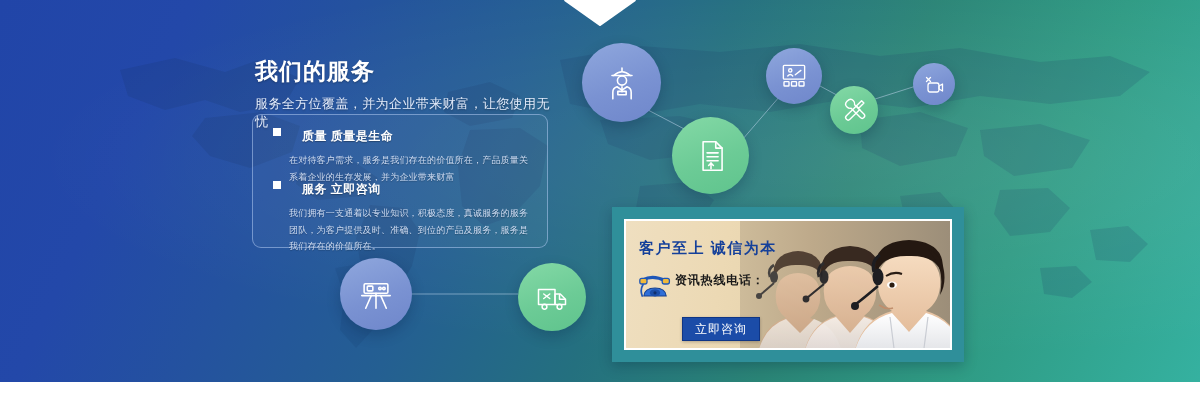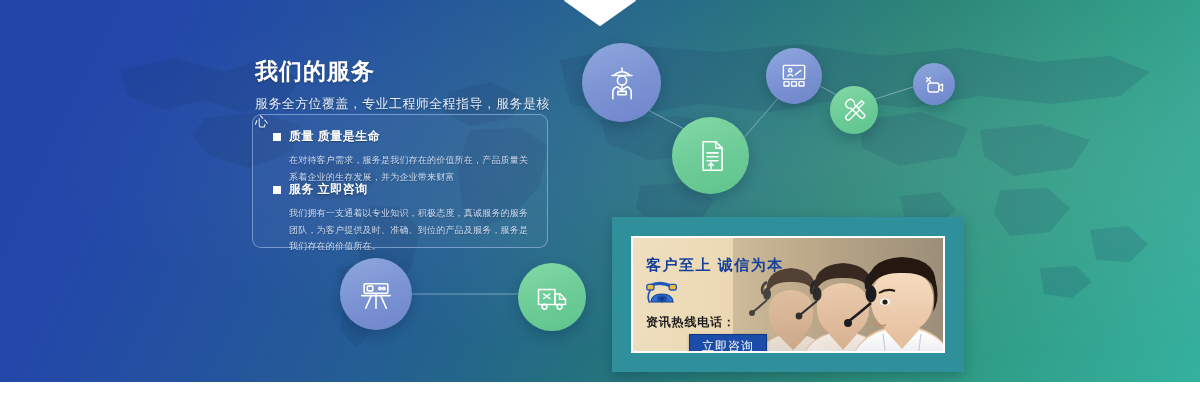--- a/index.html
+++ b/index.html
@@ -44,21 +44,21 @@
   }
 
   .featurebox {
     position:absolute; left:252px; top:114px; width:296px; height:134px;
     border:1px solid rgba(175,200,240,.55); border-radius:9px;
     background:rgba(255,255,255,.035);
   }
   .feature { position:absolute; left:20px; width:256px; }
   .feature.f1 { top:13px; }
   .feature.f2 { top:66px; }
-  .f-title { display:flex; align-items:center; gap:8px; }
+  .f-title { display:flex; align-items:flex-start; gap:21px; }
   .f-square { width:8px; height:8px; background:#ffffff; flex:none; }
   .f-title-text {
     font-size:12px; font-weight:bold; color:#ffffff; letter-spacing:.5px;
     text-shadow:0 1px 1px rgba(0,0,0,.3);
   }
   .f-desc {
     margin-top:7px; margin-left:16px; font-size:9px; line-height:1.85;
     color:#cfdcf2; letter-spacing:.2px; text-shadow:0 1px 1px rgba(0,0,0,.25);
   }
 
@@ -79,39 +79,39 @@
   .n-engineer     { left:582px; top:43px;  width:79px;  height:79px; }
   .n-document     { left:672px; top:117px; width:77px;  height:77px; }
   .n-training     { left:766px; top:48px;  width:56px;  height:56px; }
   .n-tools        { left:830px; top:86px;  width:48px;  height:48px; }
   .n-installation { left:913px; top:63px;  width:42px;  height:42px; }
   .n-survey       { left:340px; top:258px; width:72px;  height:72px; }
   .n-delivery     { left:518px; top:263px; width:68px;  height:68px; }
 
   
   .card {
-    position:absolute; left:612px; top:217px; width:352px; height:155px;
-    border:3px solid #2f8f9a; padding:16px; background:#2f8f9a;
+    position:absolute; left:612px; top:207px; width:352px; height:155px;
+    border:3px solid #2f8f9a; padding:9px; background:#2f8f9a;
     box-shadow:0 4px 12px rgba(0,25,50,.25);
   }
   .card-inner {
     position:relative; width:100%; height:100%;
     border:2px solid #ffffff; overflow:hidden;
     background:linear-gradient(100deg,#efdfc0 0%,#ecd9b4 30%,#e6d3ad 52%,#dcc9a4 68%,#cdbb9a 100%);
   }
   
   .photo { position:absolute; right:0; top:0; width:210px; height:100%; }
   .photo svg { display:block; }
 
   .card-text { position:absolute; left:13px; top:18px; width:185px; }
   .card-slogan {
     font-size:15px; font-weight:bold; color:#15409a; letter-spacing:1.5px;
     white-space:nowrap;
   }
-  .hotline-row { display:flex; align-items:flex-start; gap:4px;flex-direction:column; }
+  .hotline-row { margin-top:11px; display:flex; align-items:flex-start; gap:4px; }
   .phone-icon { flex:none; margin-top:6px; }
   .phone-icon svg { display:block; }
   .hotline-lines { padding-top:1px; }
   .hotline-label { font-size:12px; font-weight:bold; color:#1a1a1a; letter-spacing:.8px; white-space:nowrap; }
   .hotline-number {
     margin-top:3px; font-size:17px; font-weight:bold; color:#e01b1b;
     letter-spacing:.4px; white-space:nowrap;
   }
   .cta {
     position:absolute; left:56px; top:96px; width:78px; height:24px;
@@ -171,21 +171,21 @@
 
     <div class="notch">
       <svg width="1200" height="26" viewBox="0 0 1200 26" xmlns="http://www.w3.org/2000/svg">
         <path d="M566 -2 L600 22 L634 -2 L640 -2 L640 -8 L560 -8 L560 -2 Z" fill="#ffffff"></path>
         <path d="M566 -2 L600 22 L634 -2" fill="none" stroke="#ffffff" stroke-width="7"></path>
       </svg>
     </div>
 
     <div class="copy">
       <div class="headline">我们的服务</div>
-      <div class="subhead">服务全方位覆盖，专业工程师全程指导，服务是核心</div>
+      <div class="subhead">服务全方位覆盖，并为企业带来财富，让您使用无忧</div>
     </div>
 
     <div class="featurebox">
 
       <div class="feature f1">
         <div class="f-title">
           <span class="f-square"></span>
           <span class="f-title-text">质量  质量是生命</span>
         </div>
         <div class="f-desc">在对待客户需求，服务是我们存在的价值所在，产品质量关系着企业的生存发展，并为企业带来财富</div>

